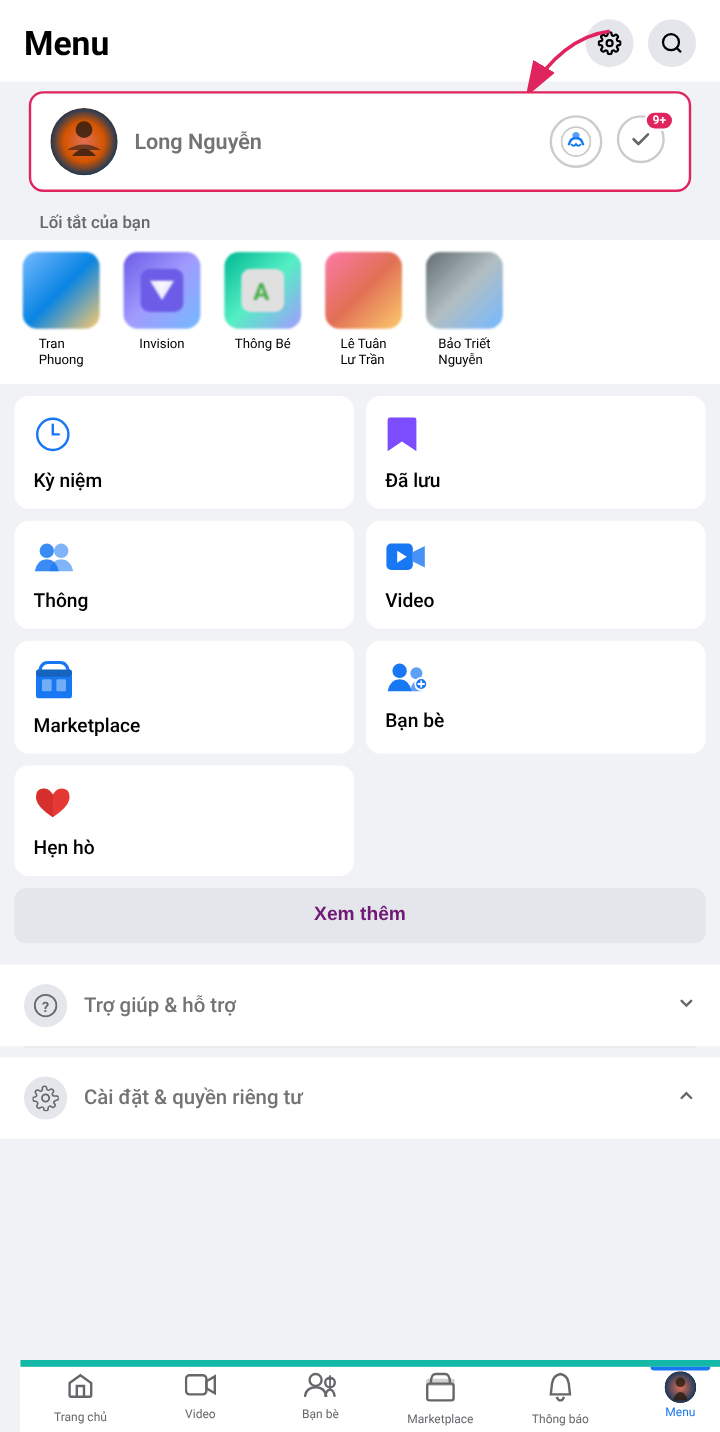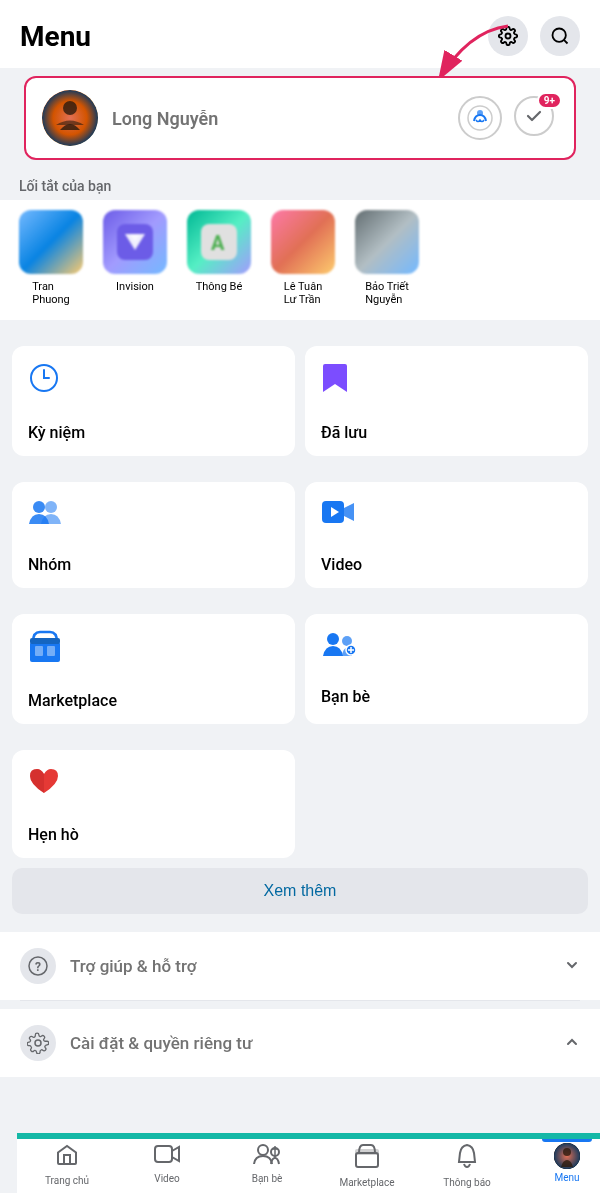--- a/index.html
+++ b/index.html
@@ -101,21 +101,21 @@
       background: #e0245e;
       color: #fff;
       font-size: 10px;
       font-weight: 700;
       border-radius: 10px;
       padding: 1px 5px;
       border: 2px solid #fff;
     }
 
     .section-label {
-      padding: 10px 19px 6px;
+      padding: 10px 33px 6px;
       font-size: 14px;
       color: #65676b;
       font-weight: 500;
     }
 
     .shortcuts-row {
       background: #fff;
       padding: 10px 16px 14px;
       display: flex;
       gap: 14px;
@@ -153,44 +153,43 @@
       display: grid;
       grid-template-columns: 1fr 1fr;
       gap: 10px;
     }
     .grid-item {
       background: #fff;
       border-radius: 12px;
       padding: 16px 16px 14px;
       display: flex;
       flex-direction: column;
-      gap: 24px;
+      gap: 8px;
       cursor: pointer;
-      margin-top: 16px;
     }
     .grid-item-icon {
       font-size: 28px;
       line-height: 1;
     }
     .grid-item-label {
       font-size: 16px;
       font-weight: 500;
       color: #000;
     }
 
     .see-more-btn {
       margin: 0 12px 10px;
       background: #e4e6eb;
       border: none;
       border-radius: 10px;
       padding: 14px;
       width: calc(100% - 24px);
       font-size: 16px;
-      font-weight: 400;
-      color: #0369a1;
+      font-weight: 700;
+      color: #701a75;
       cursor: pointer;
     }
 
     .collapse-section {
       background: #fff;
       margin-top: 8px;
       padding: 16px 20px;
       display: flex;
       align-items: center;
       gap: 14px;
@@ -425,21 +424,21 @@
 
   <div class="grid-item">
     <div class="grid-item-icon">
       <svg width="34" height="28" viewBox="0 0 34 28">
         <circle cx="11" cy="9" r="6" fill="#1877f2" opacity="0.85"></circle>
         <circle cx="23" cy="9" r="6" fill="#1877f2" opacity="0.55"></circle>
         <path d="M1 26 Q3 16 11 16 Q19 16 21 26" fill="#1877f2" opacity="0.85"></path>
         <path d="M13 26 Q15 16 23 16 Q31 16 33 26" fill="#1877f2" opacity="0.55"></path>
       </svg>
     </div>
-    <span class="grid-item-label">Nhóm</span>
+    <span class="grid-item-label">Thông</span>
   </div>
 
   <div class="grid-item">
     <div class="grid-item-icon">
       <svg width="34" height="28" viewBox="0 0 34 28">
         <rect x="1" y="3" width="22" height="22" rx="4" fill="#1877f2"></rect>
         <polygon points="23,10 33,5 33,23 23,18" fill="#1877f2" opacity="0.8"></polygon>
         <polygon points="10,9 10,19 18,14" fill="white"></polygon>
       </svg>
     </div>

